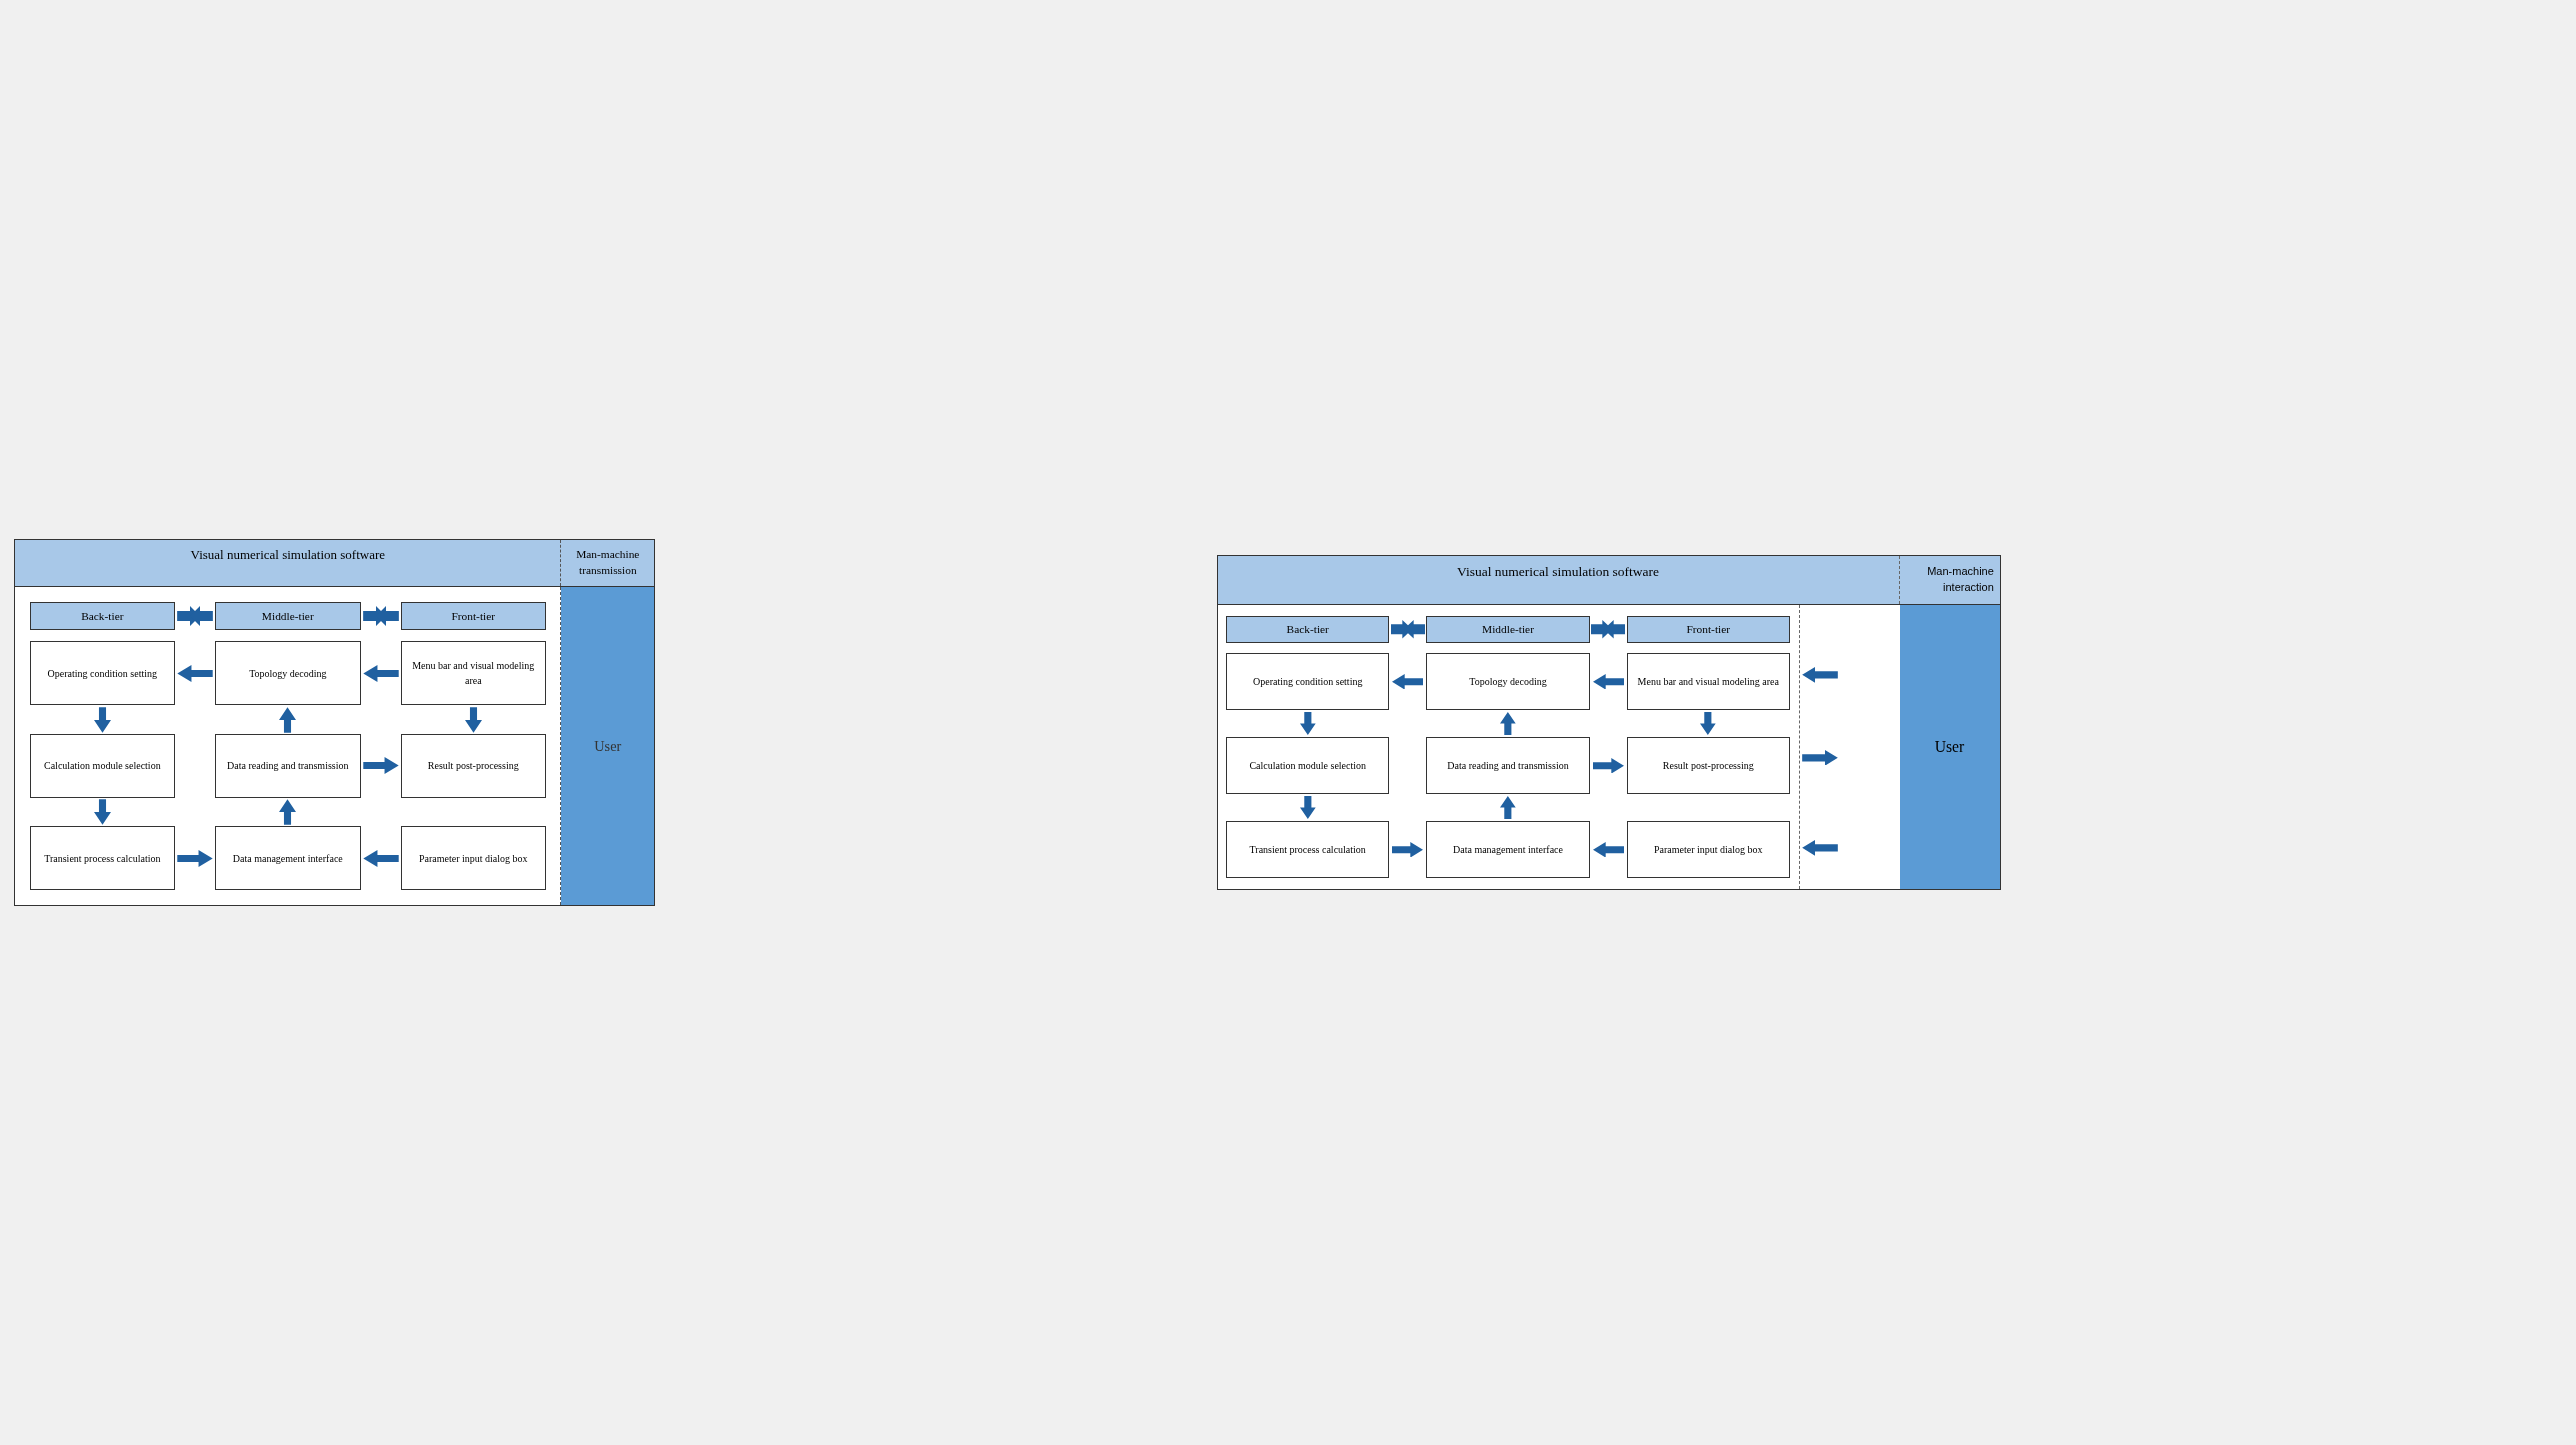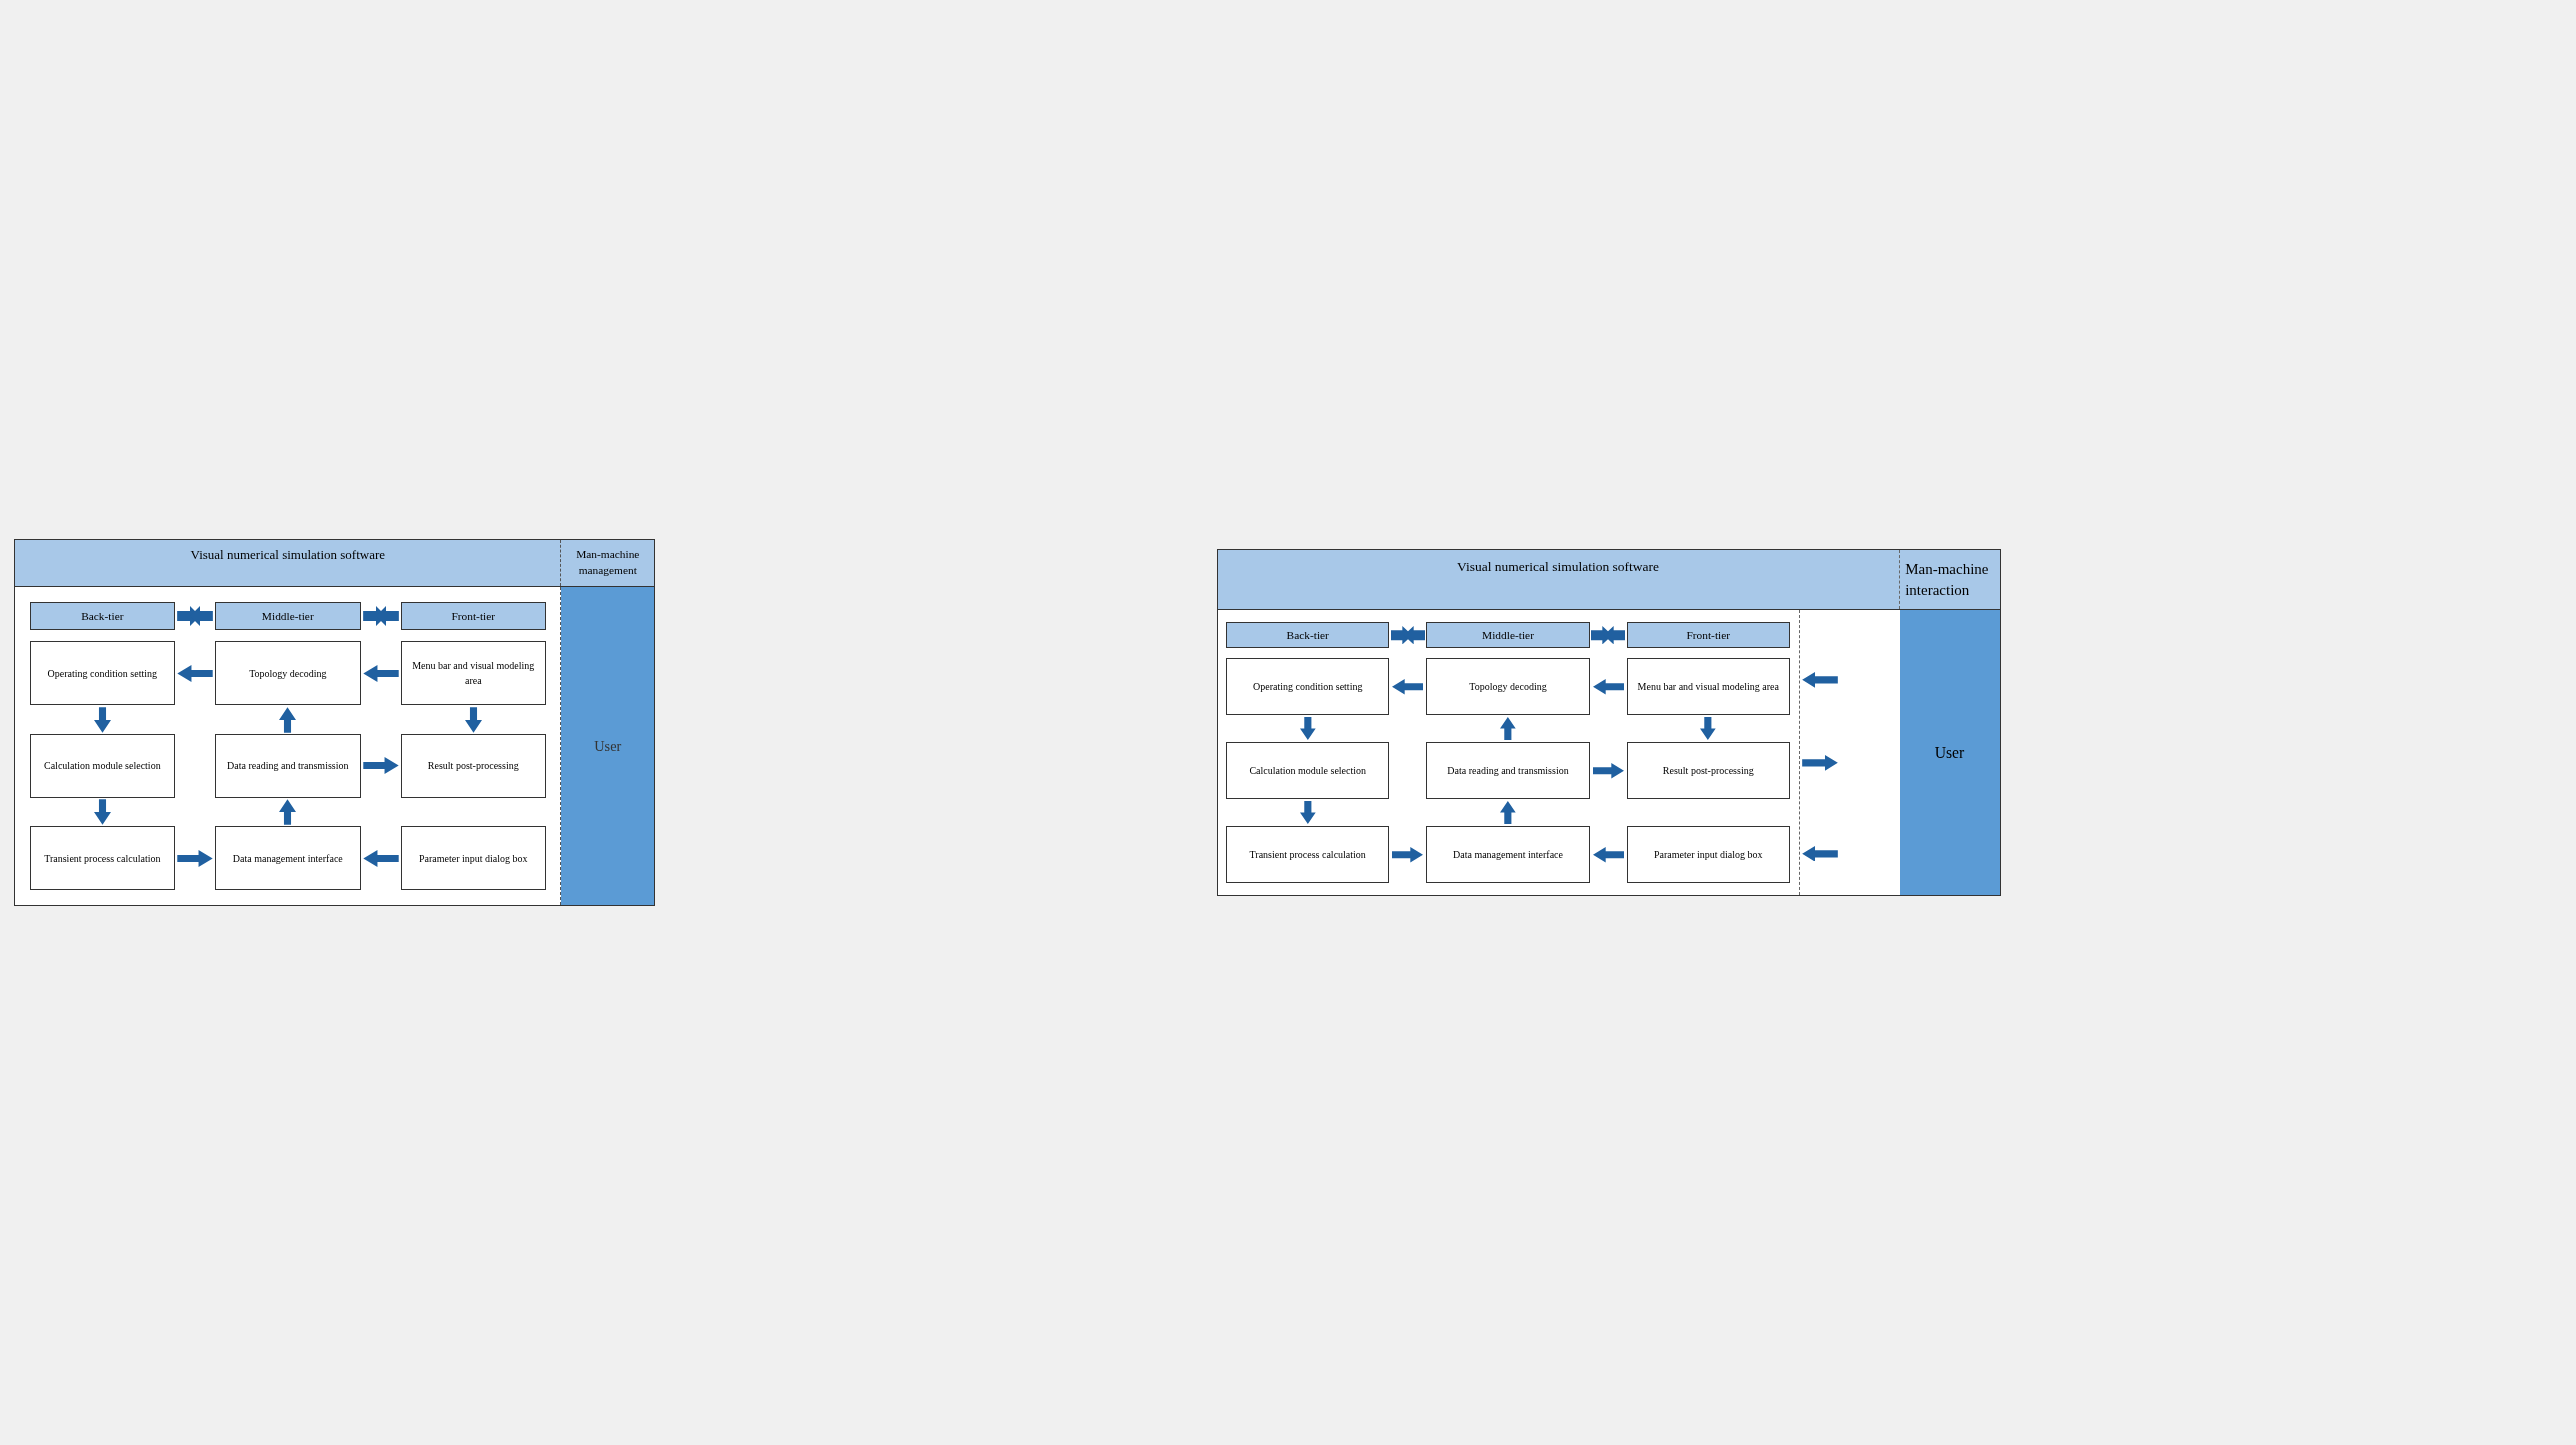--- a/index.html
+++ b/index.html
@@ -60,21 +60,21 @@
       color: #333;
     }
   </style>
 </head>
 <body>
 
 <div class="diagram-wrapper">
 
   <div class="title-bar">
     <div class="title-main">Visual numerical simulation software</div>
-    <div class="title-side">Man-machine management</div>
+    <div class="title-side">Man-machine transmission</div>
   </div>
 
   <div class="content-area">
 
     <div class="main-area">
 
       <div style="display:flex; align-items:stretch; margin-bottom:11.4px;">
         <div style="flex:1; background:#a8c8e8; border:1.4px solid #333; text-align:center; padding:7.1px; font-size:11.4px;">Back-tier</div>
 
         <div style="width:40px; display:flex; align-items:center; justify-content:center;">
@@ -239,24 +239,24 @@
   .fd-title-main {
     flex: 1;
     text-align: center;
     padding: 8.6px;
     font-size: 13.5px;
     font-family: 'Times New Roman', serif;
     border-right: 1.4px dashed #666;
   }
   .fd-title-side {
     width: 100px;
-    text-align: left;
+    text-align: right;
     padding: 8.6px 5.7px;
-    font-size: 15px;
-    font-family: Liberation Serif, serif;
+    font-size: 11px;
+    font-family: Liberation Sans, sans-serif;
     line-height: 1.4;
   }
   .fd-body {
     display: flex;
   }
   .fd-main {
     flex: 1;
     border-right: 1.4px dashed #666;
     padding: 11.4px 8.6px;
   }

